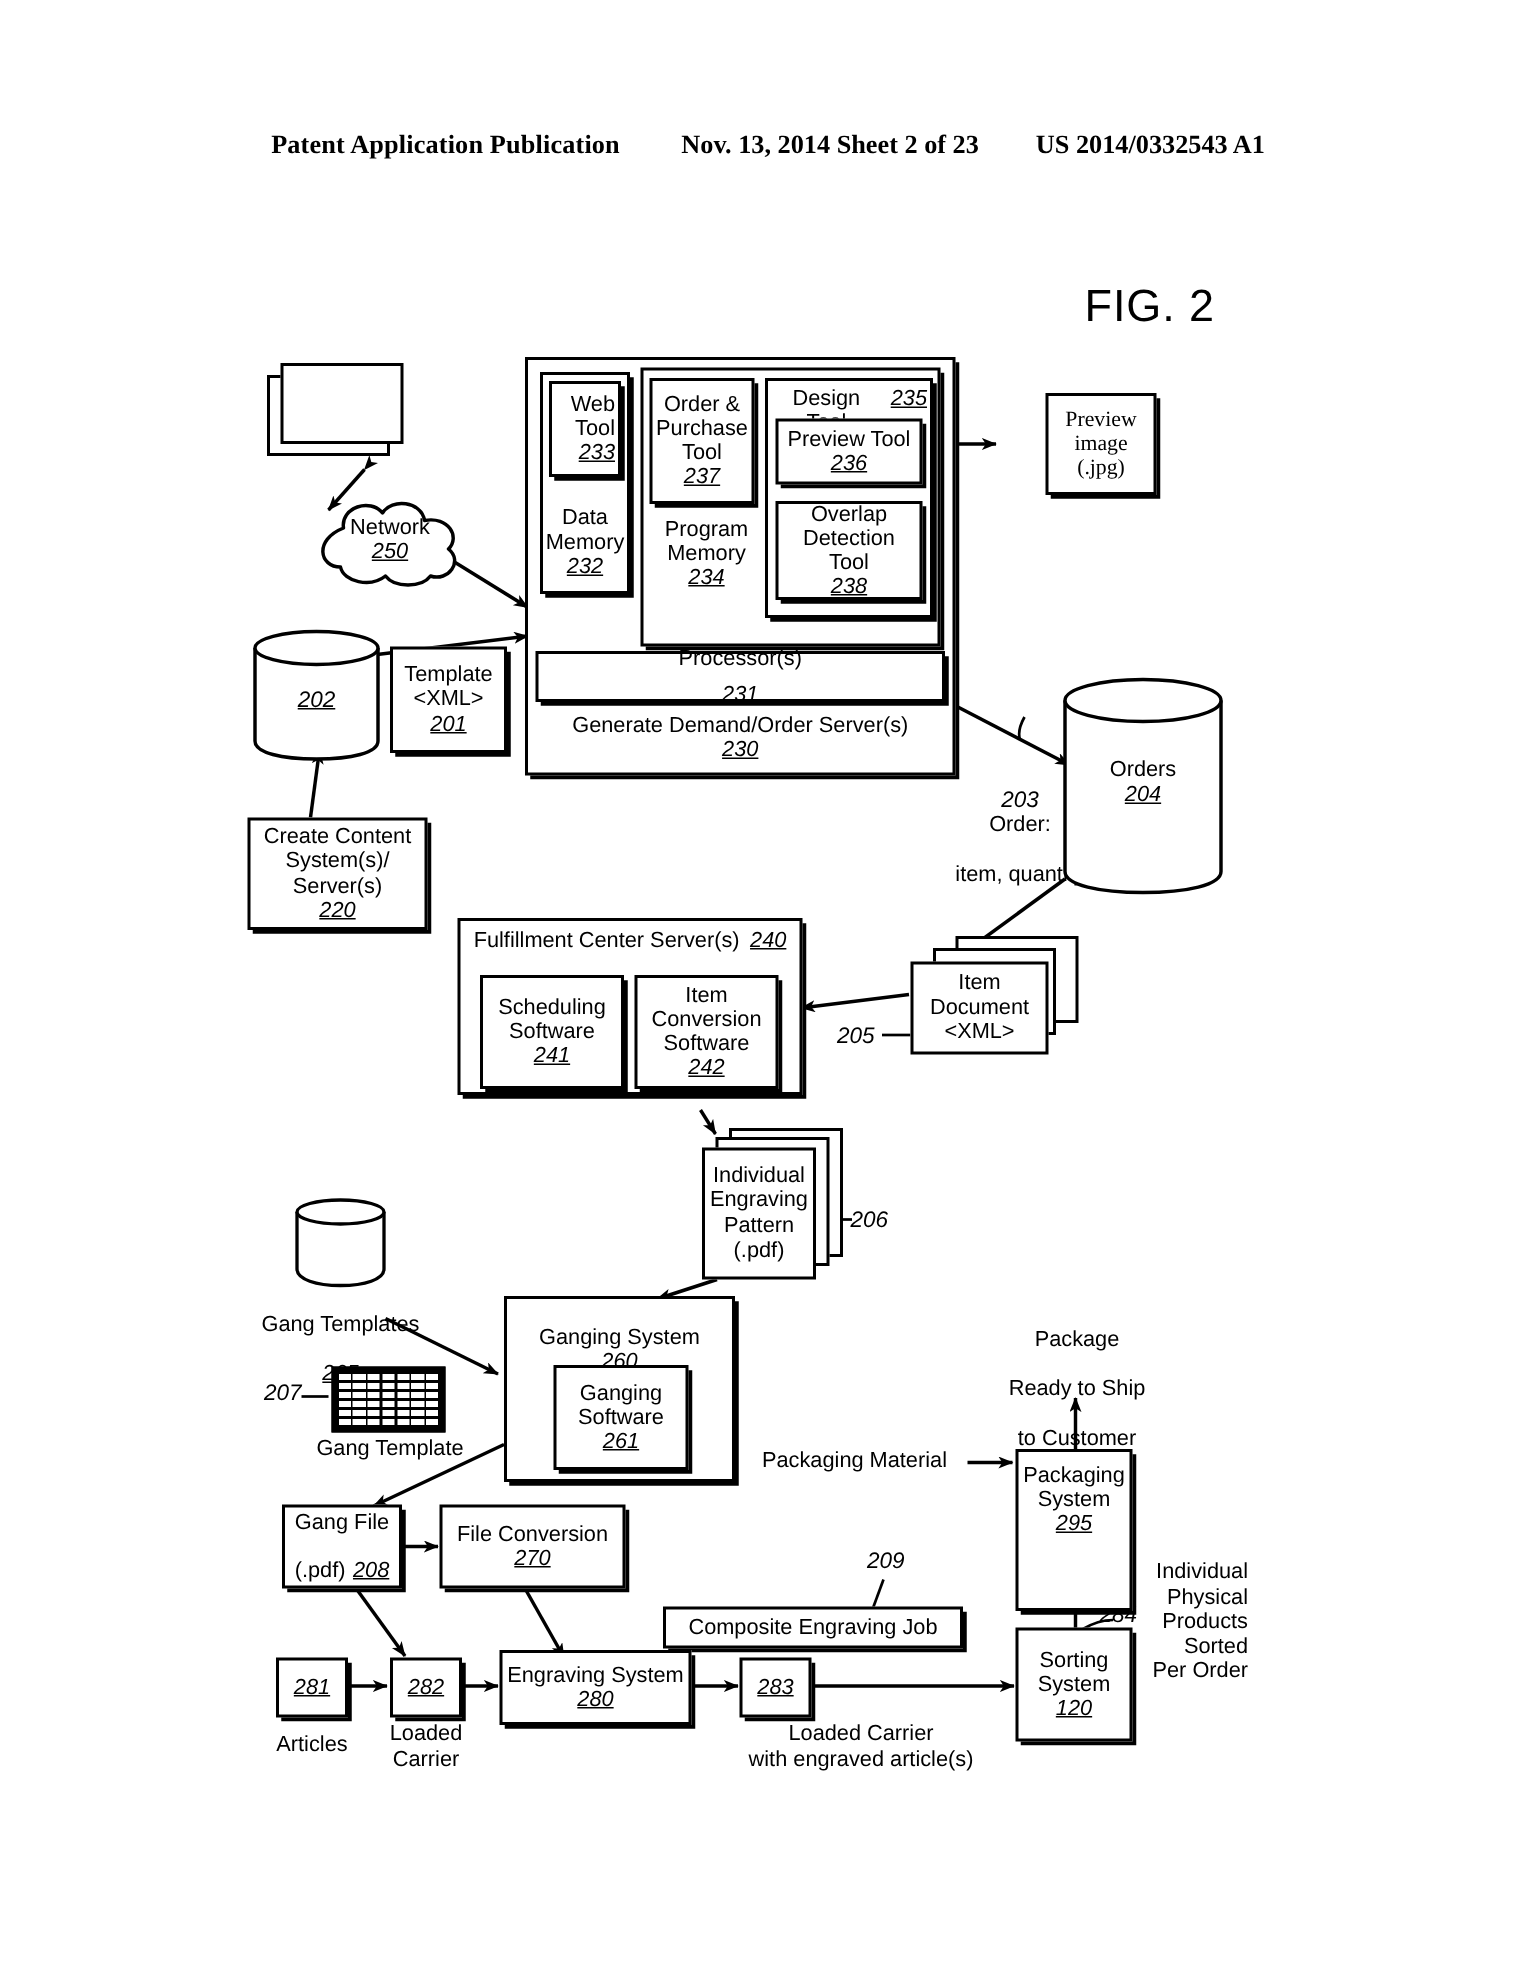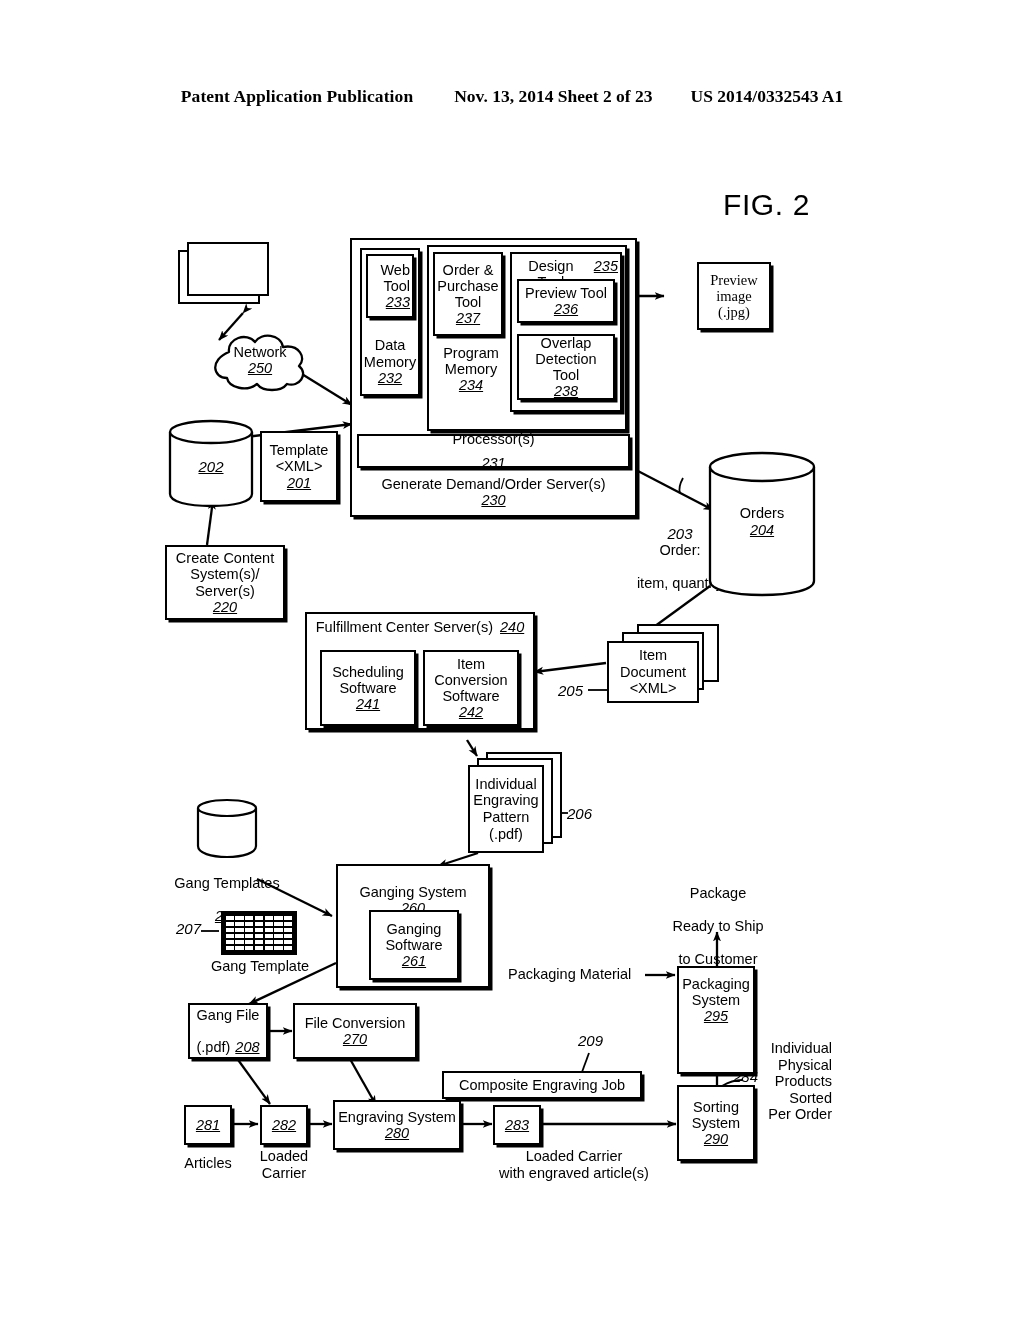--- a/index.html
+++ b/index.html
@@ -405,21 +405,21 @@
 
 <div class="box sh" style="left:493px;top:1105px;width:48px;height:40px;">
   <span class="num">283</span>
 </div>
 <div class="lbl" style="left:484px;top:1148px;width:180px;">Loaded Carrier
 with engraved article(s)</div>
 
 <div class="box sh" style="left:677px;top:1085px;width:78px;height:76px;">
   <span>Sorting</span>
   <span>System</span>
-  <span class="num">290</span>
+  <span class="num">120</span>
 </div>
 <div class="reflbl" style="left:733px;top:1068px;">284</div>
 <div class="lbl" style="left:752px;top:1040px;width:80px;text-align:right;">Individual
 Physical
 Products
 Sorted
 Per Order</div>
 
 <div class="box sh" style="left:677px;top:966px;width:78px;height:108px;justify-content:flex-start;padding-top:8px;">
   <span>Packaging</span>

